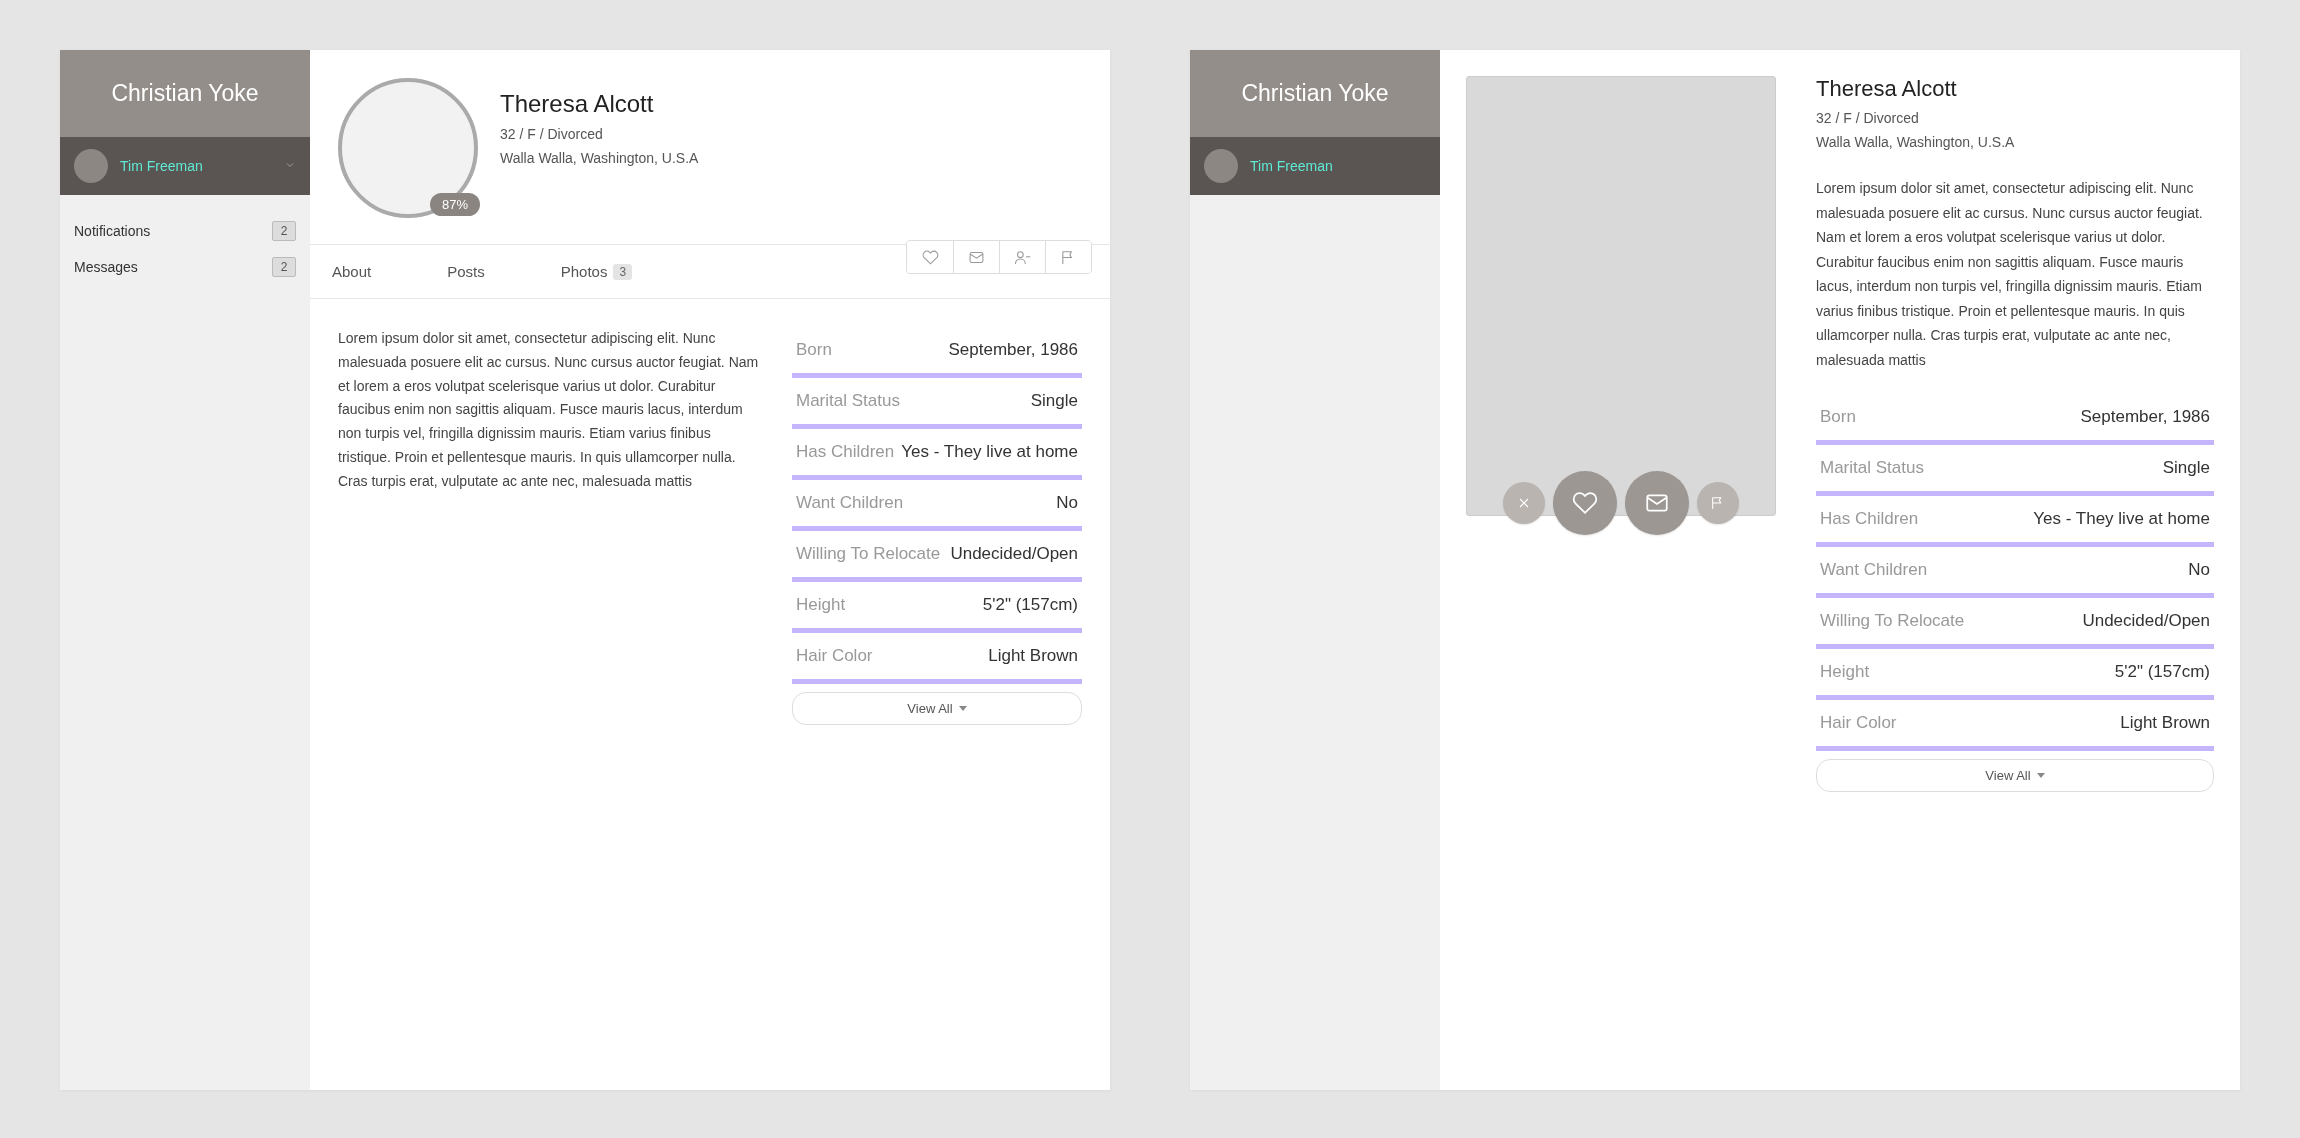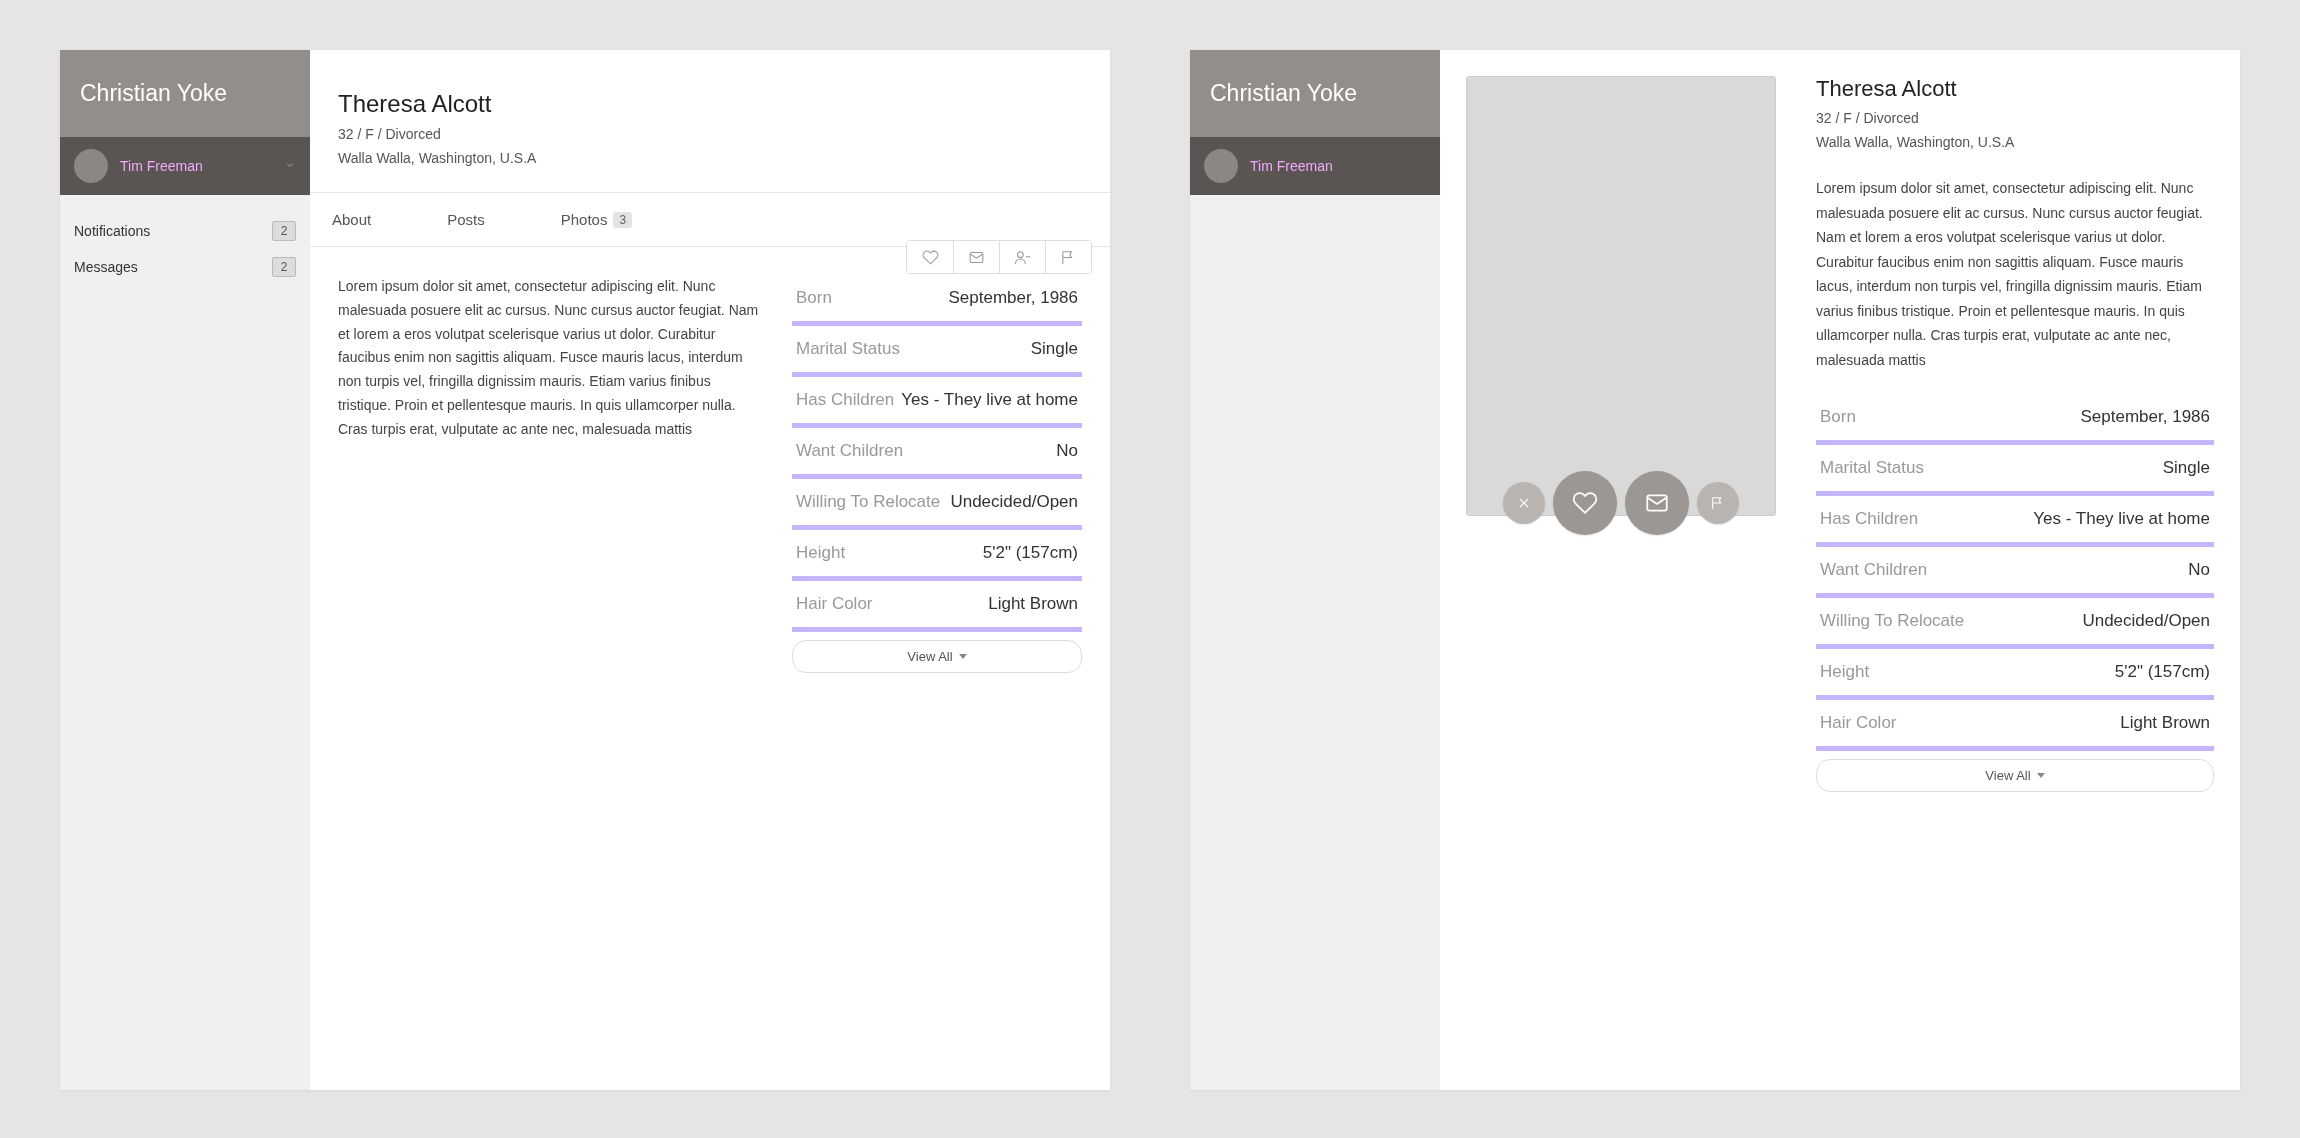--- a/index.html
+++ b/index.html
@@ -26,25 +26,25 @@
     background: #f0f0f0;
     display: flex;
     flex-direction: column;
   }
   .sidebar-title {
     background: #938e8a;
     color: #fff;
     font-size: 23px;
     font-weight: 400;
     padding: 30px 20px;
-    text-align: left;
+    text-align: center;
   }
   .sidebar-user {
     background: #5a5553;
-    color: #f0abfc;
+    color: #5eead4;
     display: flex;
     align-items: center;
     padding: 12px 14px;
     font-size: 14px;
     gap: 12px;
     cursor: pointer;
   }
   .sidebar-user .avatar {
     width: 34px; height: 34px; border-radius: 50%;
     background: #8c8783;
@@ -174,20 +174,24 @@
       </div>
       <div class="nav-item">
         <span>Messages</span>
         <span class="badge">2</span>
       </div>
     </div>
   </div>
 
   <div class="main">
     <div class="profile-header">
+      <div class="avatar-wrap">
+        <div class="avatar-ring"></div>
+        <div class="avatar-badge">87%</div>
+      </div>
       <div>
         <div class="profile-name">Theresa Alcott</div>
         <div class="profile-meta">32 / F / Divorced</div>
         <div class="profile-loc">Walla Walla, Washington, U.S.A</div>
       </div>
     </div>
 
     <div class="action-bar">
       <div class="action-btn">
         <svg viewBox="0 0 24 24">

